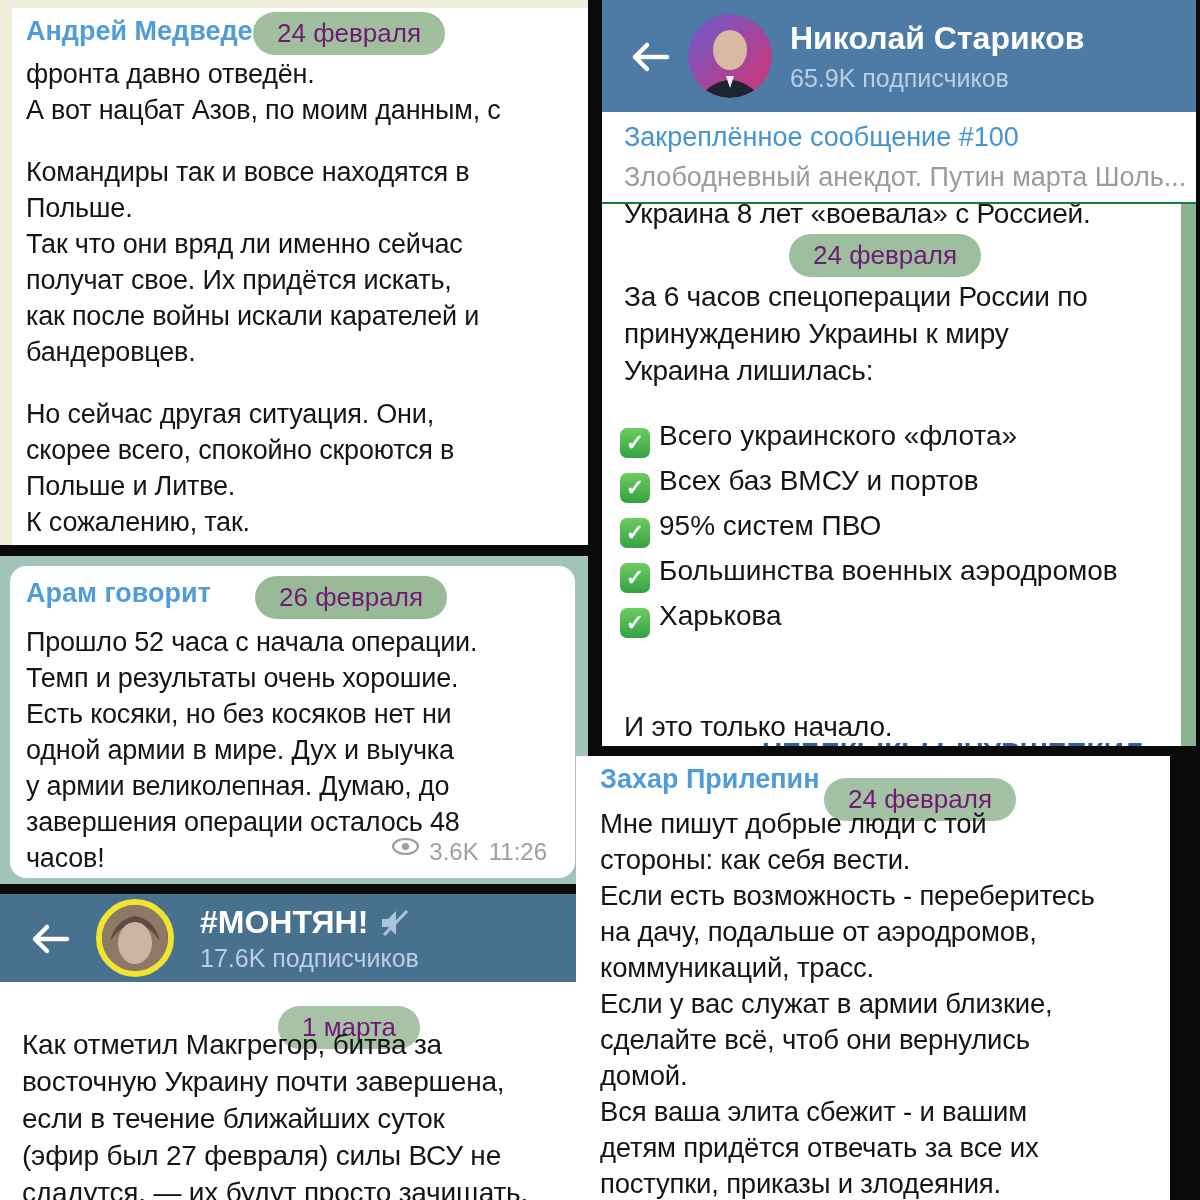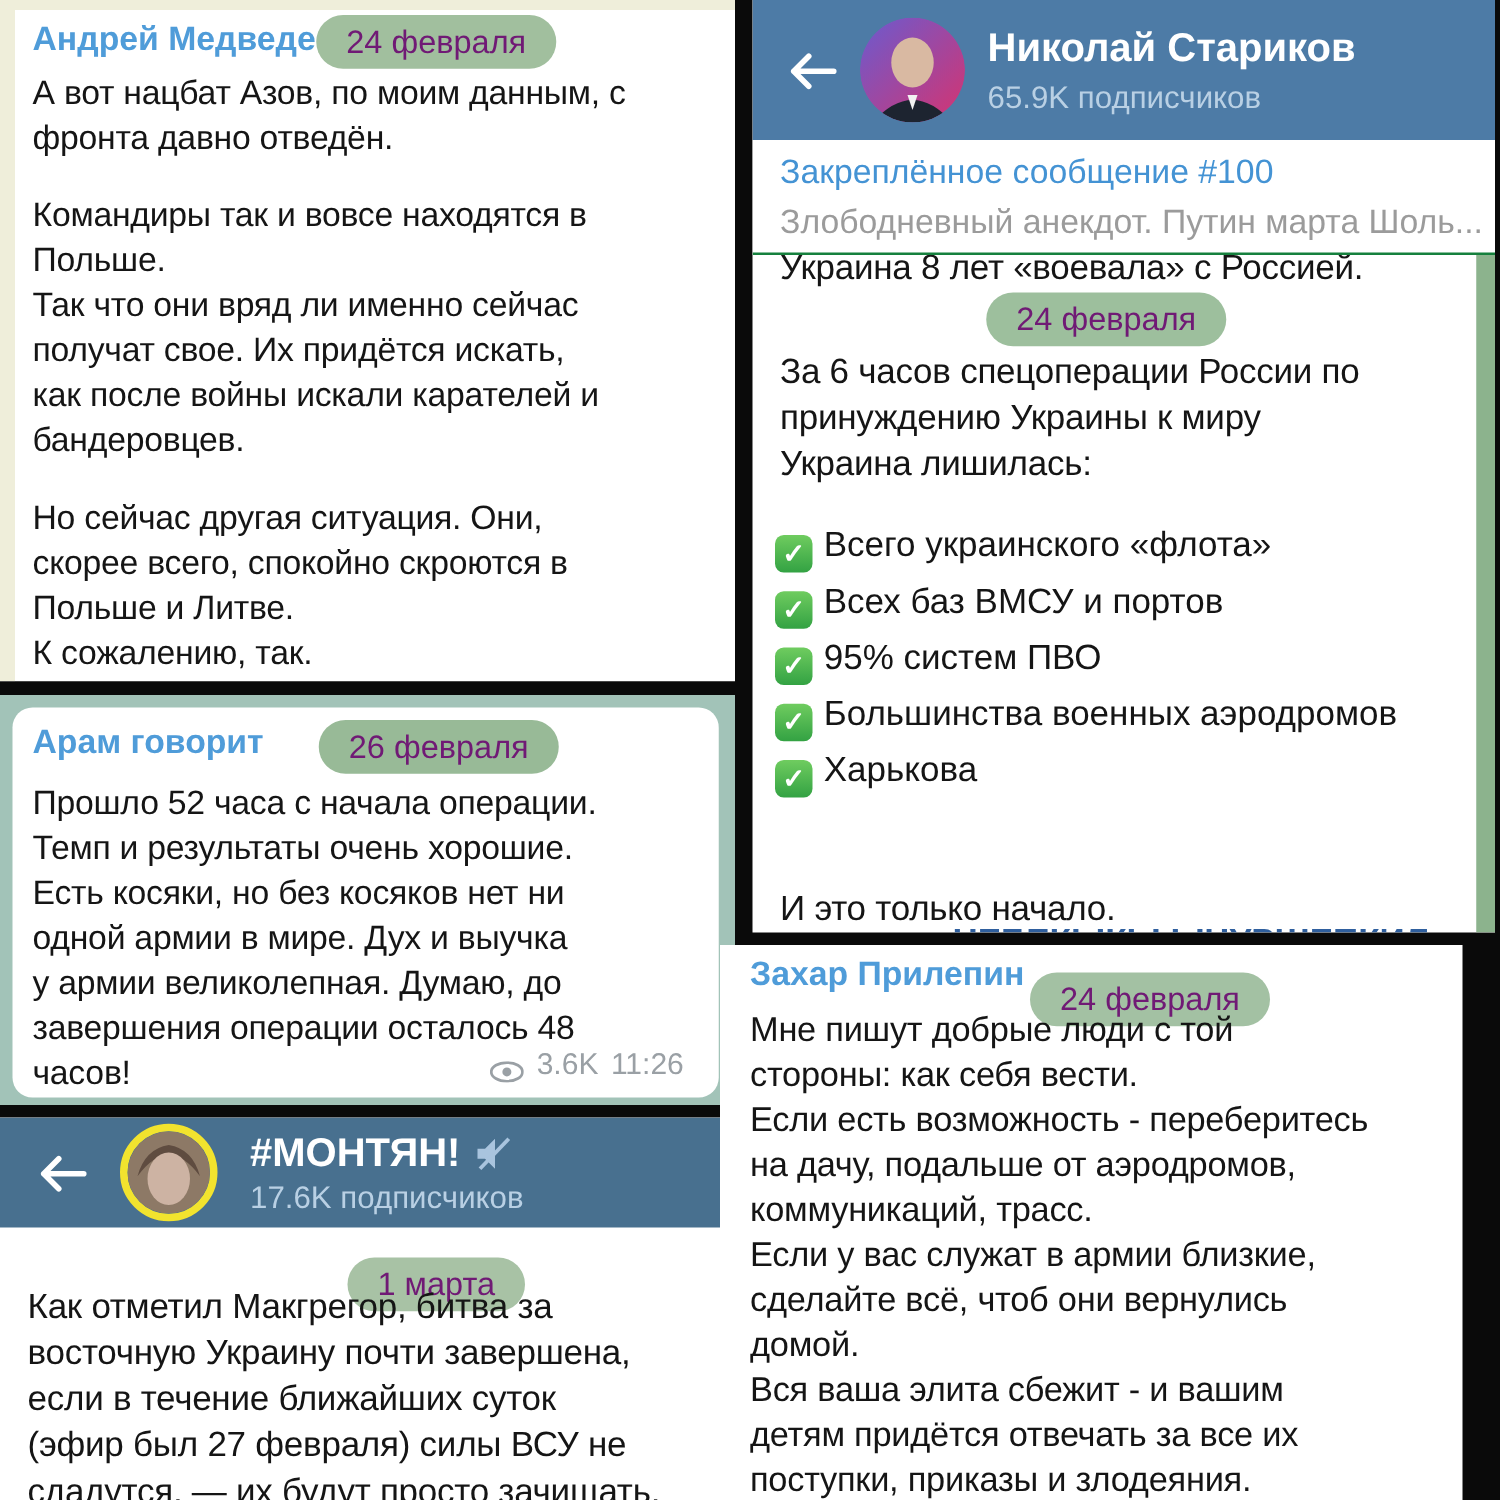--- a/index.html
+++ b/index.html
@@ -17,21 +17,21 @@
   .strip-left{position:absolute;left:0;top:0;width:12px;height:100%;background:#efeeda;}
   .strip-top{position:absolute;left:0;top:0;width:100%;height:8px;background:#efeeda;}
 
   .msg{font-size:27px;line-height:36px;color:#151515;letter-spacing:-0.2px;}
   .para{min-height:8px;}
   .para:empty{height:26px;}
   .name{font-size:27px;font-weight:bold;color:#4f9cd9;}
   .pill{position:absolute;background:#a1bf9e;color:#701a75;font-size:26px;
         padding:6px 24px;border-radius:26px;white-space:nowrap;z-index:1;}
   .meta{position:absolute;right:28px;bottom:12px;color:#9aa0a5;font-size:24px;
-        display:flex;align-items:flex-end;gap:10px;}
+        display:flex;align-items:flex-start;gap:10px;}
 
   .tg-header{position:absolute;left:0;top:0;width:100%;}
   #panelD .tg-header{height:112px;background:#4d7ba6;}
   #panelC .tg-header{height:108px;background:#48708f;}
   .back{position:absolute;cursor:pointer;}
   .hdr-title{position:absolute;color:#fff;font-weight:bold;font-size:32px;white-space:nowrap;}
   .hdr-sub{position:absolute;color:#b9d0e4;font-size:25px;white-space:nowrap;}
   .avatar{position:absolute;border-radius:50%;overflow:hidden;}
 
   
@@ -62,22 +62,22 @@
 <body>
 
 <div class="canvas">
 
   <section class="panel" id="panelA">
     <div class="strip-top"></div>
     <div class="strip-left"></div>
     <div class="name" style="position:absolute;left:26px;top:16px;">Андрей Медведев</div>
     <div class="pill" style="left:253px;top:12px;">24 февраля</div>
     <div class="msg text-block" style="left:26px;top:56px;width:540px;">
+        <div class="para">фронта давно отведён.</div>
         <div class="para">А вот нацбат Азов, по моим данным, с</div>
-        <div class="para">фронта давно отведён.</div>
         <div class="para"></div>
         <div class="para">Командиры так и вовсе находятся в</div>
         <div class="para">Польше.</div>
         <div class="para">Так что они вряд ли именно сейчас</div>
         <div class="para">получат свое.  Их придётся искать,</div>
         <div class="para">как после войны искали карателей и</div>
         <div class="para">бандеровцев.</div>
         <div class="para"></div>
         <div class="para">Но сейчас другая ситуация. Они,</div>
         <div class="para">скорее всего, спокойно скроются в</div>

